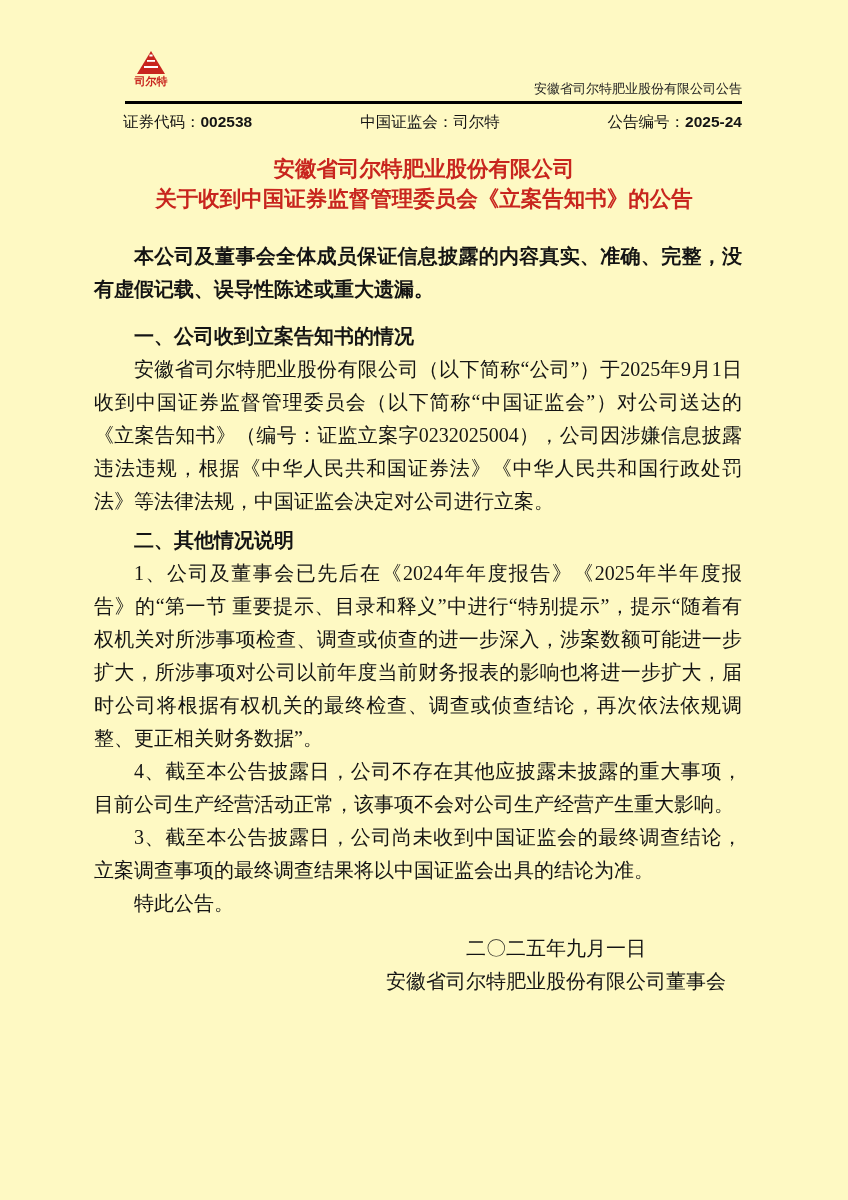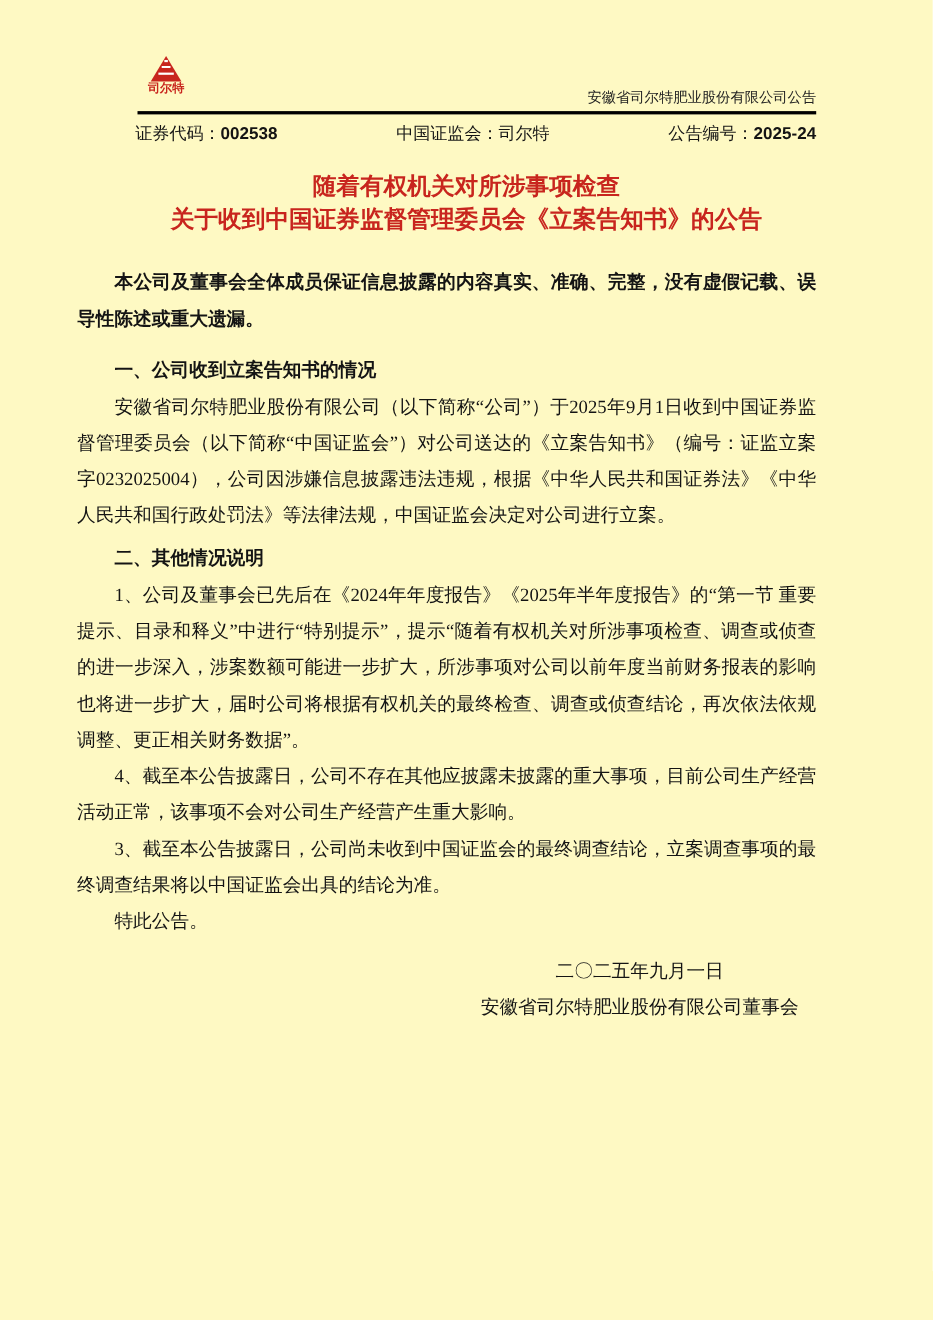--- a/index.html
+++ b/index.html
@@ -28,21 +28,21 @@
   }
   .meta .val{font-weight:bold;font-family:"Liberation Sans",sans-serif;margin-top:48px;}
   
   .title{
     text-align:center;color:#c8251e;font-weight:bold;font-size:21.5px;
     line-height:30px;margin:0 90px;
   }
   .title1{margin-top:22px;}
   .title2{}
   
-  .content{margin:0 106px 0 70px;font-size:17px;line-height:33px;}
+  .content{margin:0 106px 0 94px;font-size:20px;line-height:33px;}
   .para{margin:0;text-indent:2em;text-align:justify;}
   .statement{margin-top:26px;font-weight:bold;}
   .heading{font-weight:bold;text-indent:2em;margin:14px 0 0;}
   .heading2{margin-top:6px;}
   .closing{margin-top:0;}
   
   .sig{display:table;margin:4px 16px 0 auto;text-align:center;}
   .sig-line{display:block;margin:0;line-height:33px;}
   .sig-date{margin-top:8px;}
 </style>
@@ -63,21 +63,21 @@
     </div>
     <div class="header-note">安徽省司尔特肥业股份有限公司公告</div>
   </div>
 
   <div class="meta">
     <div><span>证券代码：</span><span class="val">002538</span></div>
     <div><span>中国证监会：</span><span>司尔特</span></div>
     <div><span>公告编号：</span><span class="val">2025-24</span></div>
   </div>
 
-  <div class="title title1">随着有权机关对所涉事项检查</div>
+  <div class="title title1">安徽省司尔特肥业股份有限公司</div>
   <div class="title title2">关于收到中国证券监督管理委员会《立案告知书》的公告</div>
 
   <div class="content">
 
     <p class="para statement">本公司及董事会全体成员保证信息披露的内容真实、准确、完整，没有虚假记载、误导性陈述或重大遗漏。</p>
 
     <p class="heading">一、公司收到立案告知书的情况</p>
     <p class="para">安徽省司尔特肥业股份有限公司（以下简称“公司”）于2025年9月1日收到中国证券监督管理委员会（以下简称“中国证监会”）对公司送达的《立案告知书》（编号：证监立案字0232025004），公司因涉嫌信息披露违法违规，根据《中华人民共和国证券法》《中华人民共和国行政处罚法》等法律法规，中国证监会决定对公司进行立案。</p>
 
     <p class="heading heading2">二、其他情况说明</p>

